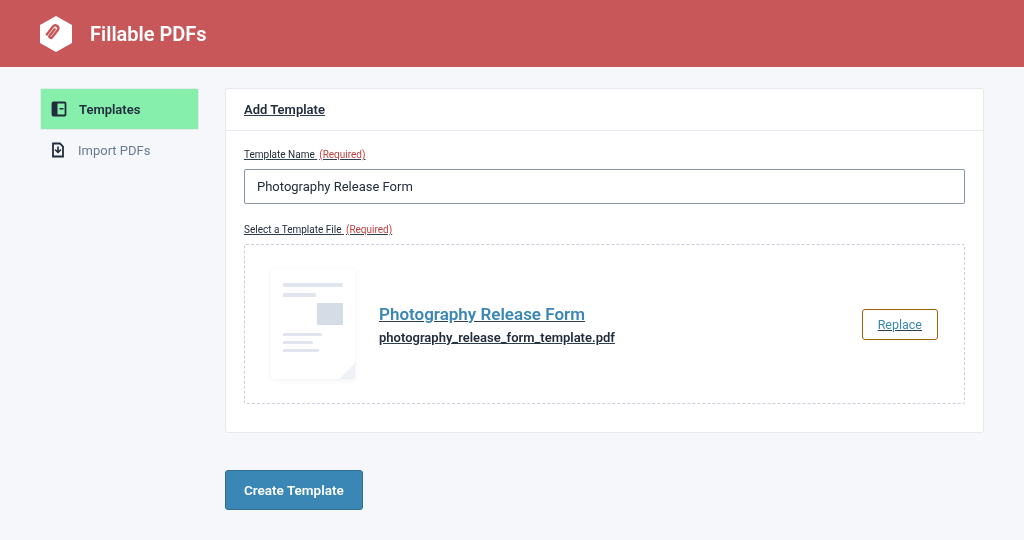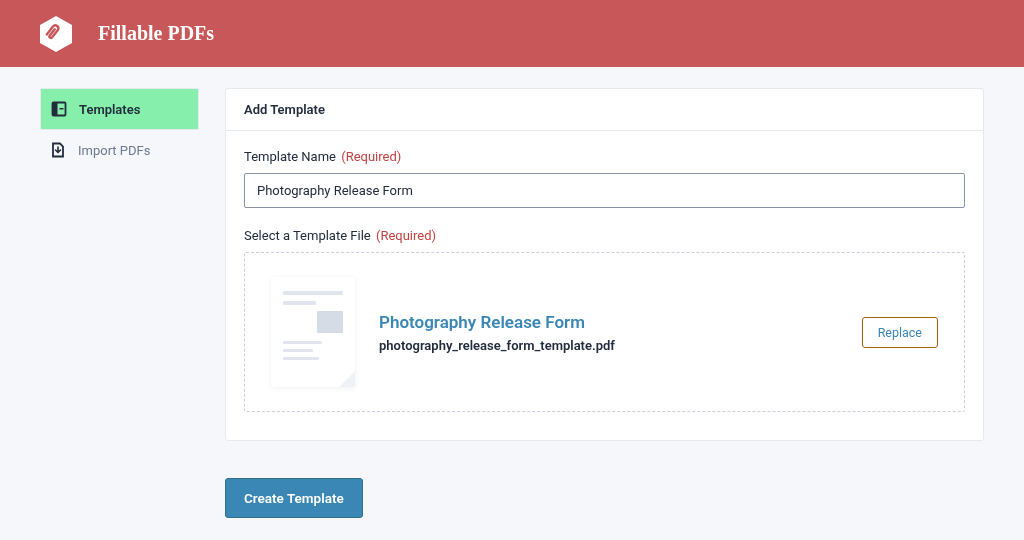--- a/index.html
+++ b/index.html
@@ -14,22 +14,21 @@
   .header {
     background: #c75759;
     height: 67px;
     display: flex;
     align-items: center;
     padding-left: 36px;
   }
   .logo-wrap {
     display: flex;
     align-items: center;
-    gap: 22px;
-    font-family: Liberation Serif, serif;
+    gap: 14px;
   }
   .logo-hex {
     width: 40px;
     height: 40px;
     position: relative;
     display: flex;
     align-items: center;
     justify-content: center;
   }
   .brand-text {
@@ -64,38 +63,39 @@
     border: 1px solid #e6e9ef;
   }
   .sidebar-item .sb-icon {
     width: 16px;
     height: 16px;
     flex-shrink: 0;
     display:flex;align-items:center;justify-content:center;
   }
   .main {
     flex: 1;
+    text-decoration: underline;
   }
   .card {
     background: #fff;
     border: 1px solid #e6e9ef;
     border-radius: 3px;
   }
   .card-header {
     padding: 13px 18px;
     border-bottom: 1px solid #e6e9ef;
     font-size: 13px;
     font-weight: 600;
     color: #222c3c;
   }
   .card-body {
     padding: 18px 18px 28px 18px;
   }
   .field-label {
-    font-size: 13px;
+    font-size: 10px;
     color: #222c3c;
     margin-bottom: 9px;
   }
   .required {
     color: #c24141;
     margin-left: 2px;
   }
   .text-input {
     width: 100%;
     border: 1px solid #8893a6;

